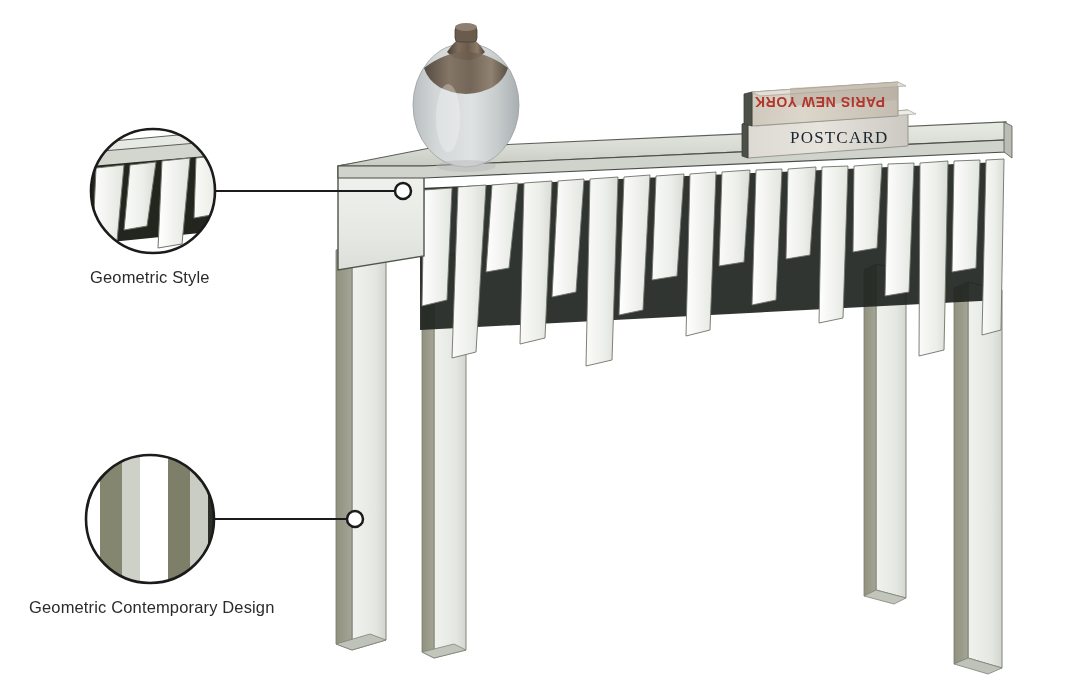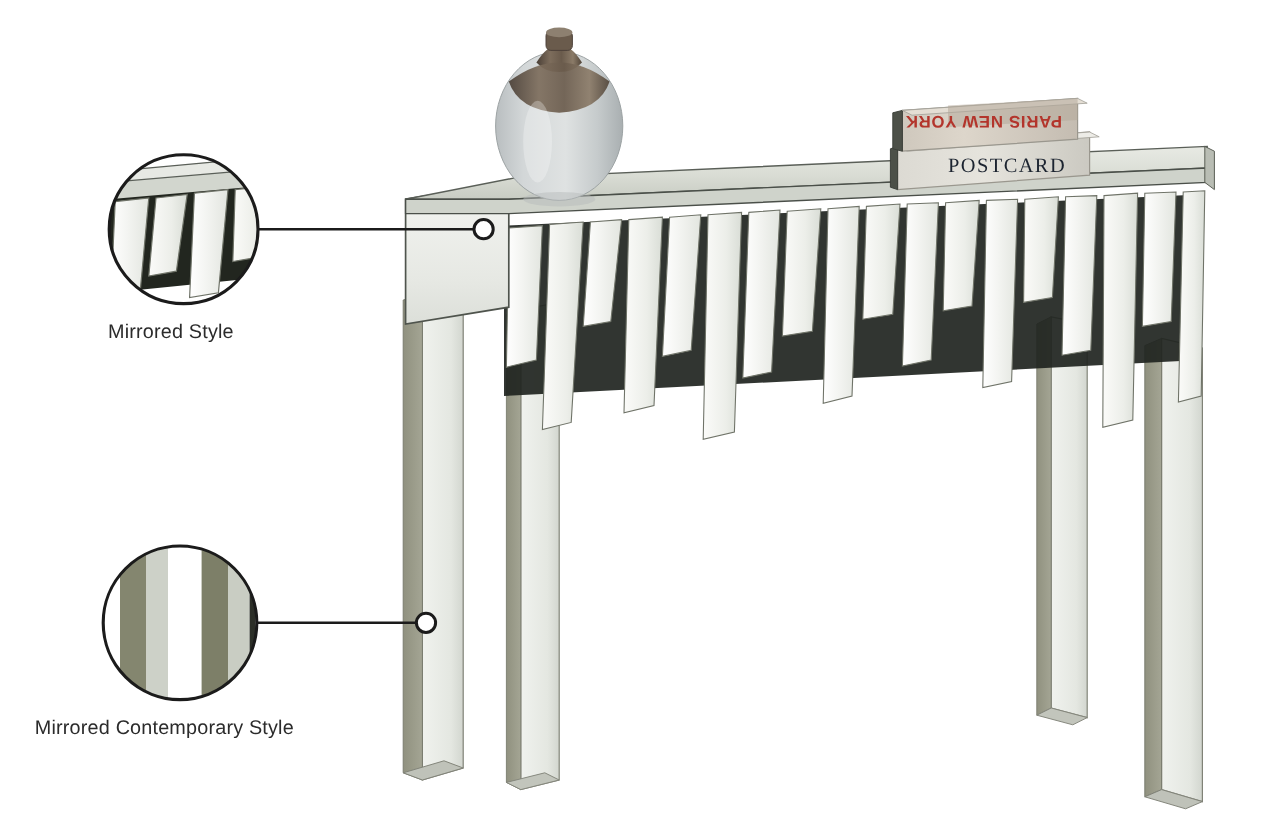--- a/index.html
+++ b/index.html
@@ -250,17 +250,17 @@
         <rect x="140" y="455" width="28" height="128" fill="#ffffff"></rect>
         <rect x="168" y="455" width="22" height="128" fill="#7d7f68"></rect>
         <rect x="190" y="455" width="18" height="128" fill="#c9cdc3"></rect>
         <rect x="208" y="455" width="5" height="128" fill="#2c2f28"></rect>
         <rect x="213" y="455" width="6" height="128" fill="#ffffff"></rect>
       </g>
       <circle cx="150" cy="519" r="64" fill="none" stroke="#1b1b1b" stroke-width="2.6"></circle>
     </g>
   </svg>
 
-  <div class="callout-label" id="label-geometric">Mirrored Style</div>
-
-  <div class="callout-label" id="label-mirrored">Mirrored Contemporary Style</div>
+  <div class="callout-label" id="label-geometric">Geometric Style</div>
+
+  <div class="callout-label" id="label-mirrored">Geometric Contemporary Design</div>
 
 </div>
 
 </body></html>

